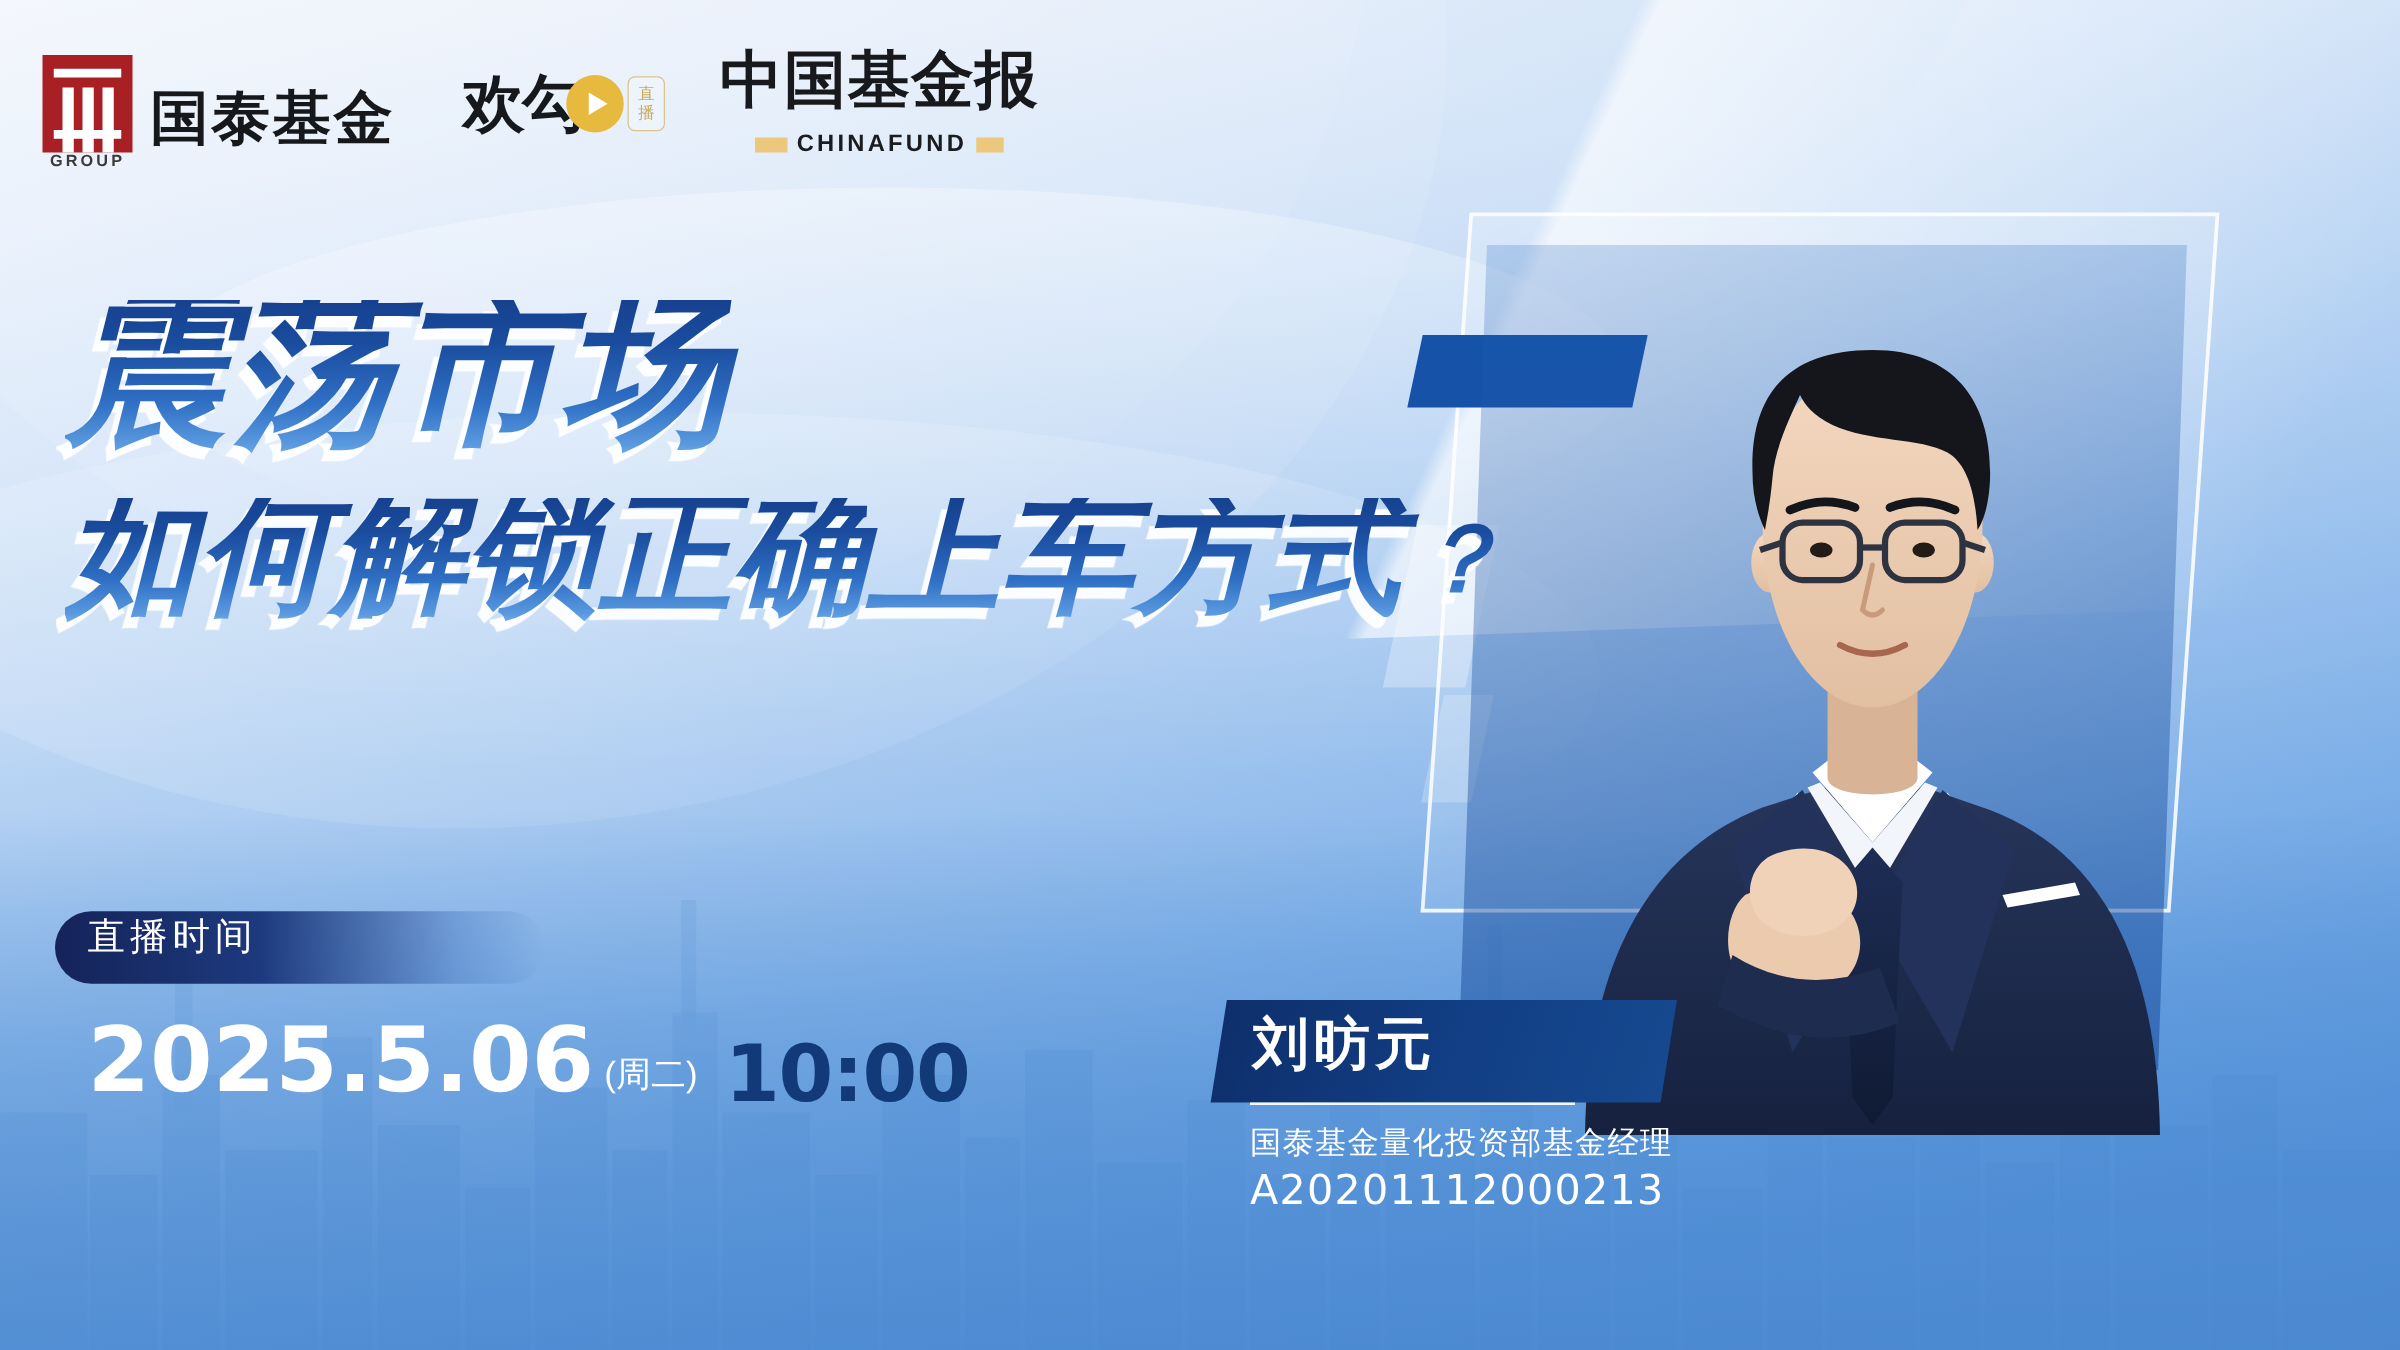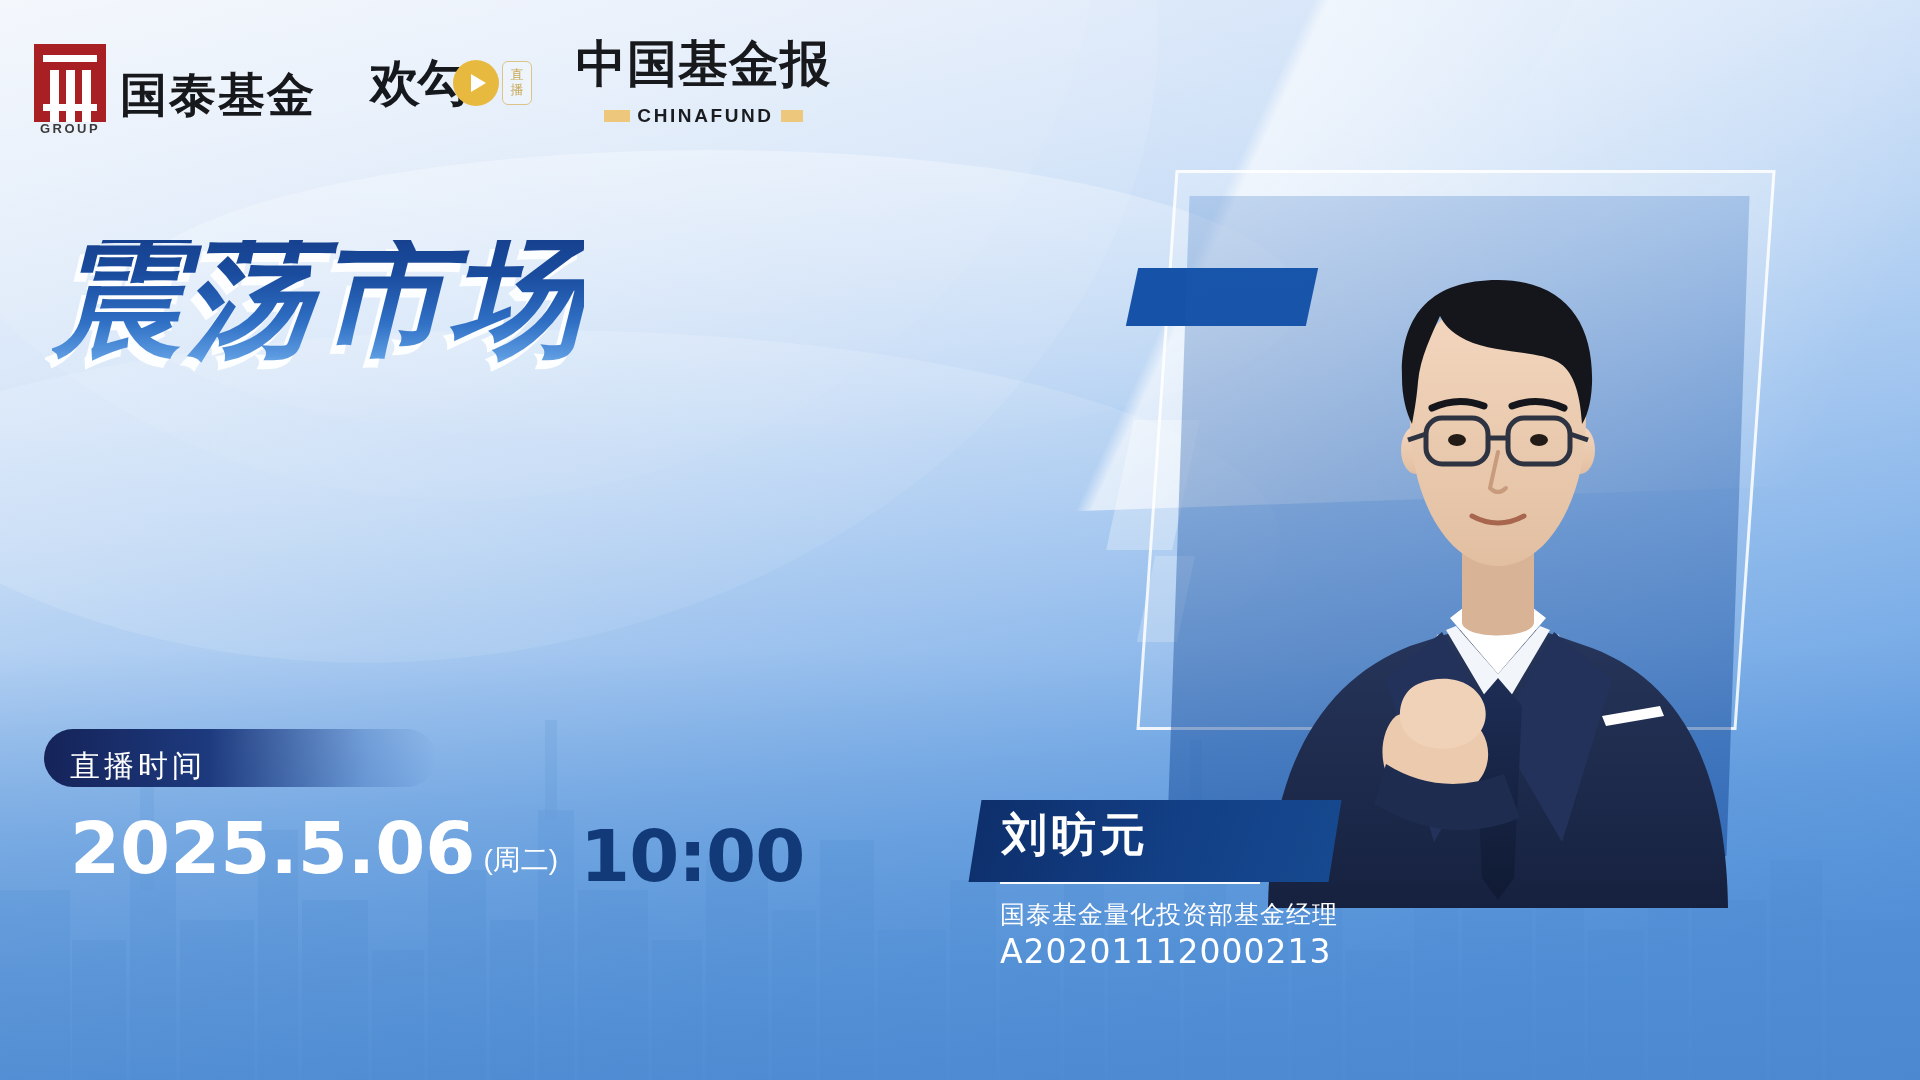--- a/index.html
+++ b/index.html
@@ -139,41 +139,41 @@
   .hl-2 { font-size:106px; margin-top:26px; }
   .hl-2 .qmark {
     font-style:italic; font-size:76px; vertical-align:6px; margin-left:6px;
   }
 
   
   .live-badge {
     position:absolute; left:44px; top:729px; z-index:10;
     width:392px; height:58px; border-radius:29px;
     background:linear-gradient(90deg,#152359 0%,#1d3a7e 42%,rgba(48,96,175,.30) 82%,rgba(70,120,190,0) 100%);
-    display:flex; align-items:flex-end;
+    display:flex; align-items:flex-start;
   }
   .live-badge span {
     color:#fff; font-size:30px; letter-spacing:4px; margin-left:26px; font-weight:400;
   }
 
   .timeline-row {
     position:absolute; left:70px; top:812px; z-index:10;
     display:flex; align-items:baseline;
   }
   .date-main {
     font-family:"DejaVu Sans","Liberation Sans",sans-serif;
     font-size:72px; font-weight:700; color:#ffffff; letter-spacing:0px; line-height:1;
   }
   .date-week {
     font-size:28px; color:#ffffff; margin-left:8px; letter-spacing:0px;
     position:relative; top:-4px;
   }
   .time-main {
     font-family:"DejaVu Sans","Liberation Sans",sans-serif;
-    font-size:72px; font-weight:700; color:#123a78; letter-spacing:-1px;
+    font-size:63px; font-weight:700; color:#123a78; letter-spacing:-1px;
     line-height:1; margin-left:22px; position:relative; top:8px;
   }
 
   
   .portrait-wrap {
     position:absolute; right:0; top:0; width:860px; height:1080px; z-index:6;
   }
   .frame-outer {
     position:absolute; left:96px; top:170px; width:600px; height:560px;
     border:3px solid rgba(255,255,255,.85);
@@ -314,20 +314,23 @@
         <span class="tick"></span>
         <span>CHINAFUND</span>
         <span class="tick r"></span>
       </div>
     </div>
 
   </div>
 
   <div class="headline">
     <div class="hl-line hl-1">震荡市场</div>
+    <div class="hl-line hl-2">
+      <span>如何解锁正确上车方式</span><span class="qmark">？</span>
+    </div>
   </div>
 
   <div class="live-badge">
     <span>直播时间</span>
   </div>
 
   <div class="timeline-row">
     <span class="date-main">2025.5.06</span>
     <span class="date-week">(周二)</span>
     <span class="time-main">10:00</span>

